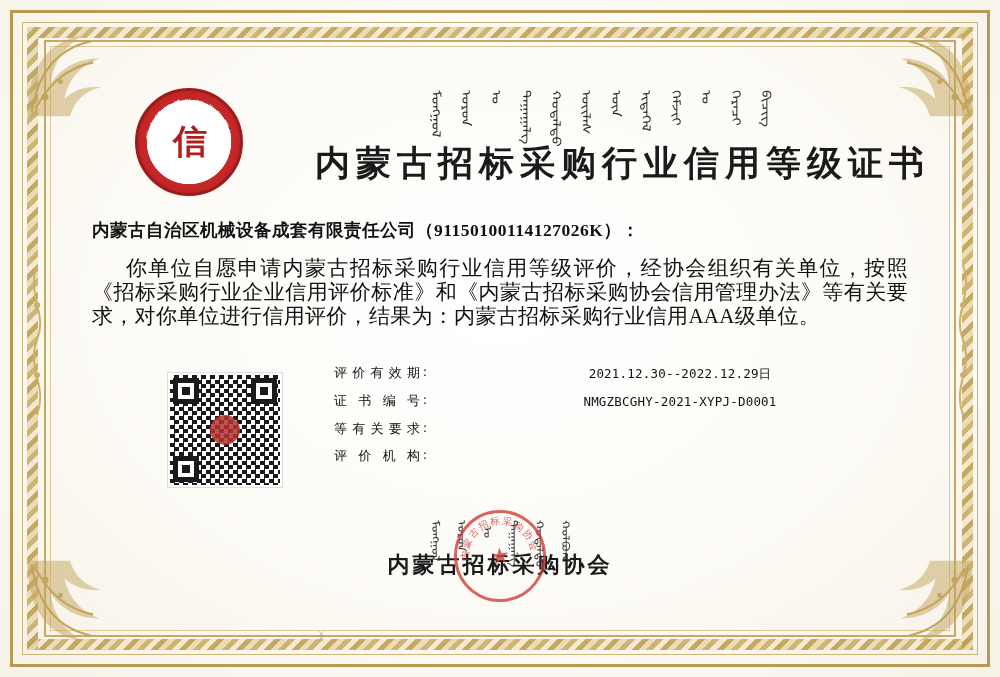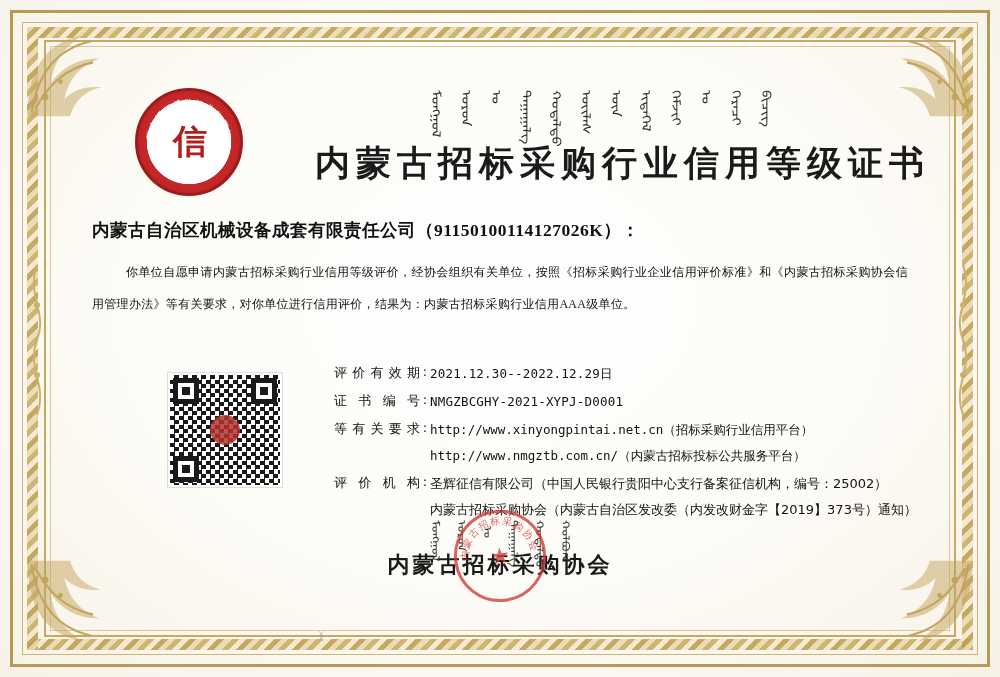--- a/index.html
+++ b/index.html
@@ -178,22 +178,22 @@
     color: #111;
     font-family: Liberation Serif, serif;
   }
   .recipient {
     font-size: 17.5px;
     font-weight: bold;
     letter-spacing: 0.5px;
     margin-bottom: 14px;
   }
   .paragraph {
-    font-size: 12px;
-    line-height: 32px;
+    font-size: 21px;
+    line-height: 24px;
     text-indent: 34px;
     text-align: justify;
     letter-spacing: 0.3px;
   }
 
   
   .details {
     position: absolute;
     left: 334px;
     top: 364px;
@@ -224,20 +224,21 @@
     line-height: 19px;
   }
   .detail-value .sub-line {
     display: block;
     margin-top: 7px;
   }
   .mono {
     font-family: "DejaVu Sans Mono", monospace;
     font-size: 12.5px;
     letter-spacing: 0.2px;
+    text-align: center;
   }
   .link {
     font-family: "DejaVu Sans Mono", monospace;
     font-size: 12.5px;
     color: #111;
     text-decoration: none;
   }
 
   
   .qr {
@@ -453,33 +454,25 @@
 
     <div class="detail-row">
       <span class="detail-label">证书编号</span>
       <span class="detail-colon">:</span>
       <span class="detail-value mono">NMGZBCGHY-2021-XYPJ-D0001</span>
     </div>
 
     <div class="detail-row">
       <span class="detail-label">等有关要求</span>
       <span class="detail-colon">:</span>
-      <span class="detail-value">
-        <span class="link">http://www.xinyongpintai.net.cn（招标采购行业信用平台）</span>
-        <span class="sub-line link">http://www.nmgztb.com.cn/（内蒙古招标投标公共服务平台）</span>
-      </span>
     </div>
 
     <div class="detail-row">
       <span class="detail-label">评价机构</span>
       <span class="detail-colon">:</span>
-      <span class="detail-value">
-        <span>圣辉征信有限公司（中国人民银行贵阳中心支行备案征信机构，编号：25002）</span>
-        <span class="sub-line">内蒙古招标采购协会（内蒙古自治区发改委（内发改财金字【2019】373号）通知）</span>
-      </span>
     </div>
 
   </div>
 
   <div class="signature">
     <div class="sig-mong">
       <span class="mong-glyph">ᠮᠣᠩᠭᠤᠯ</span>
       <span class="mong-glyph">ᠤᠷᠤᠨ</span>
       <span class="mong-glyph">ᠤ</span>
       <span class="mong-glyph">ᠲᠠᠭᠠᠭᠠᠯᠭ</span>

